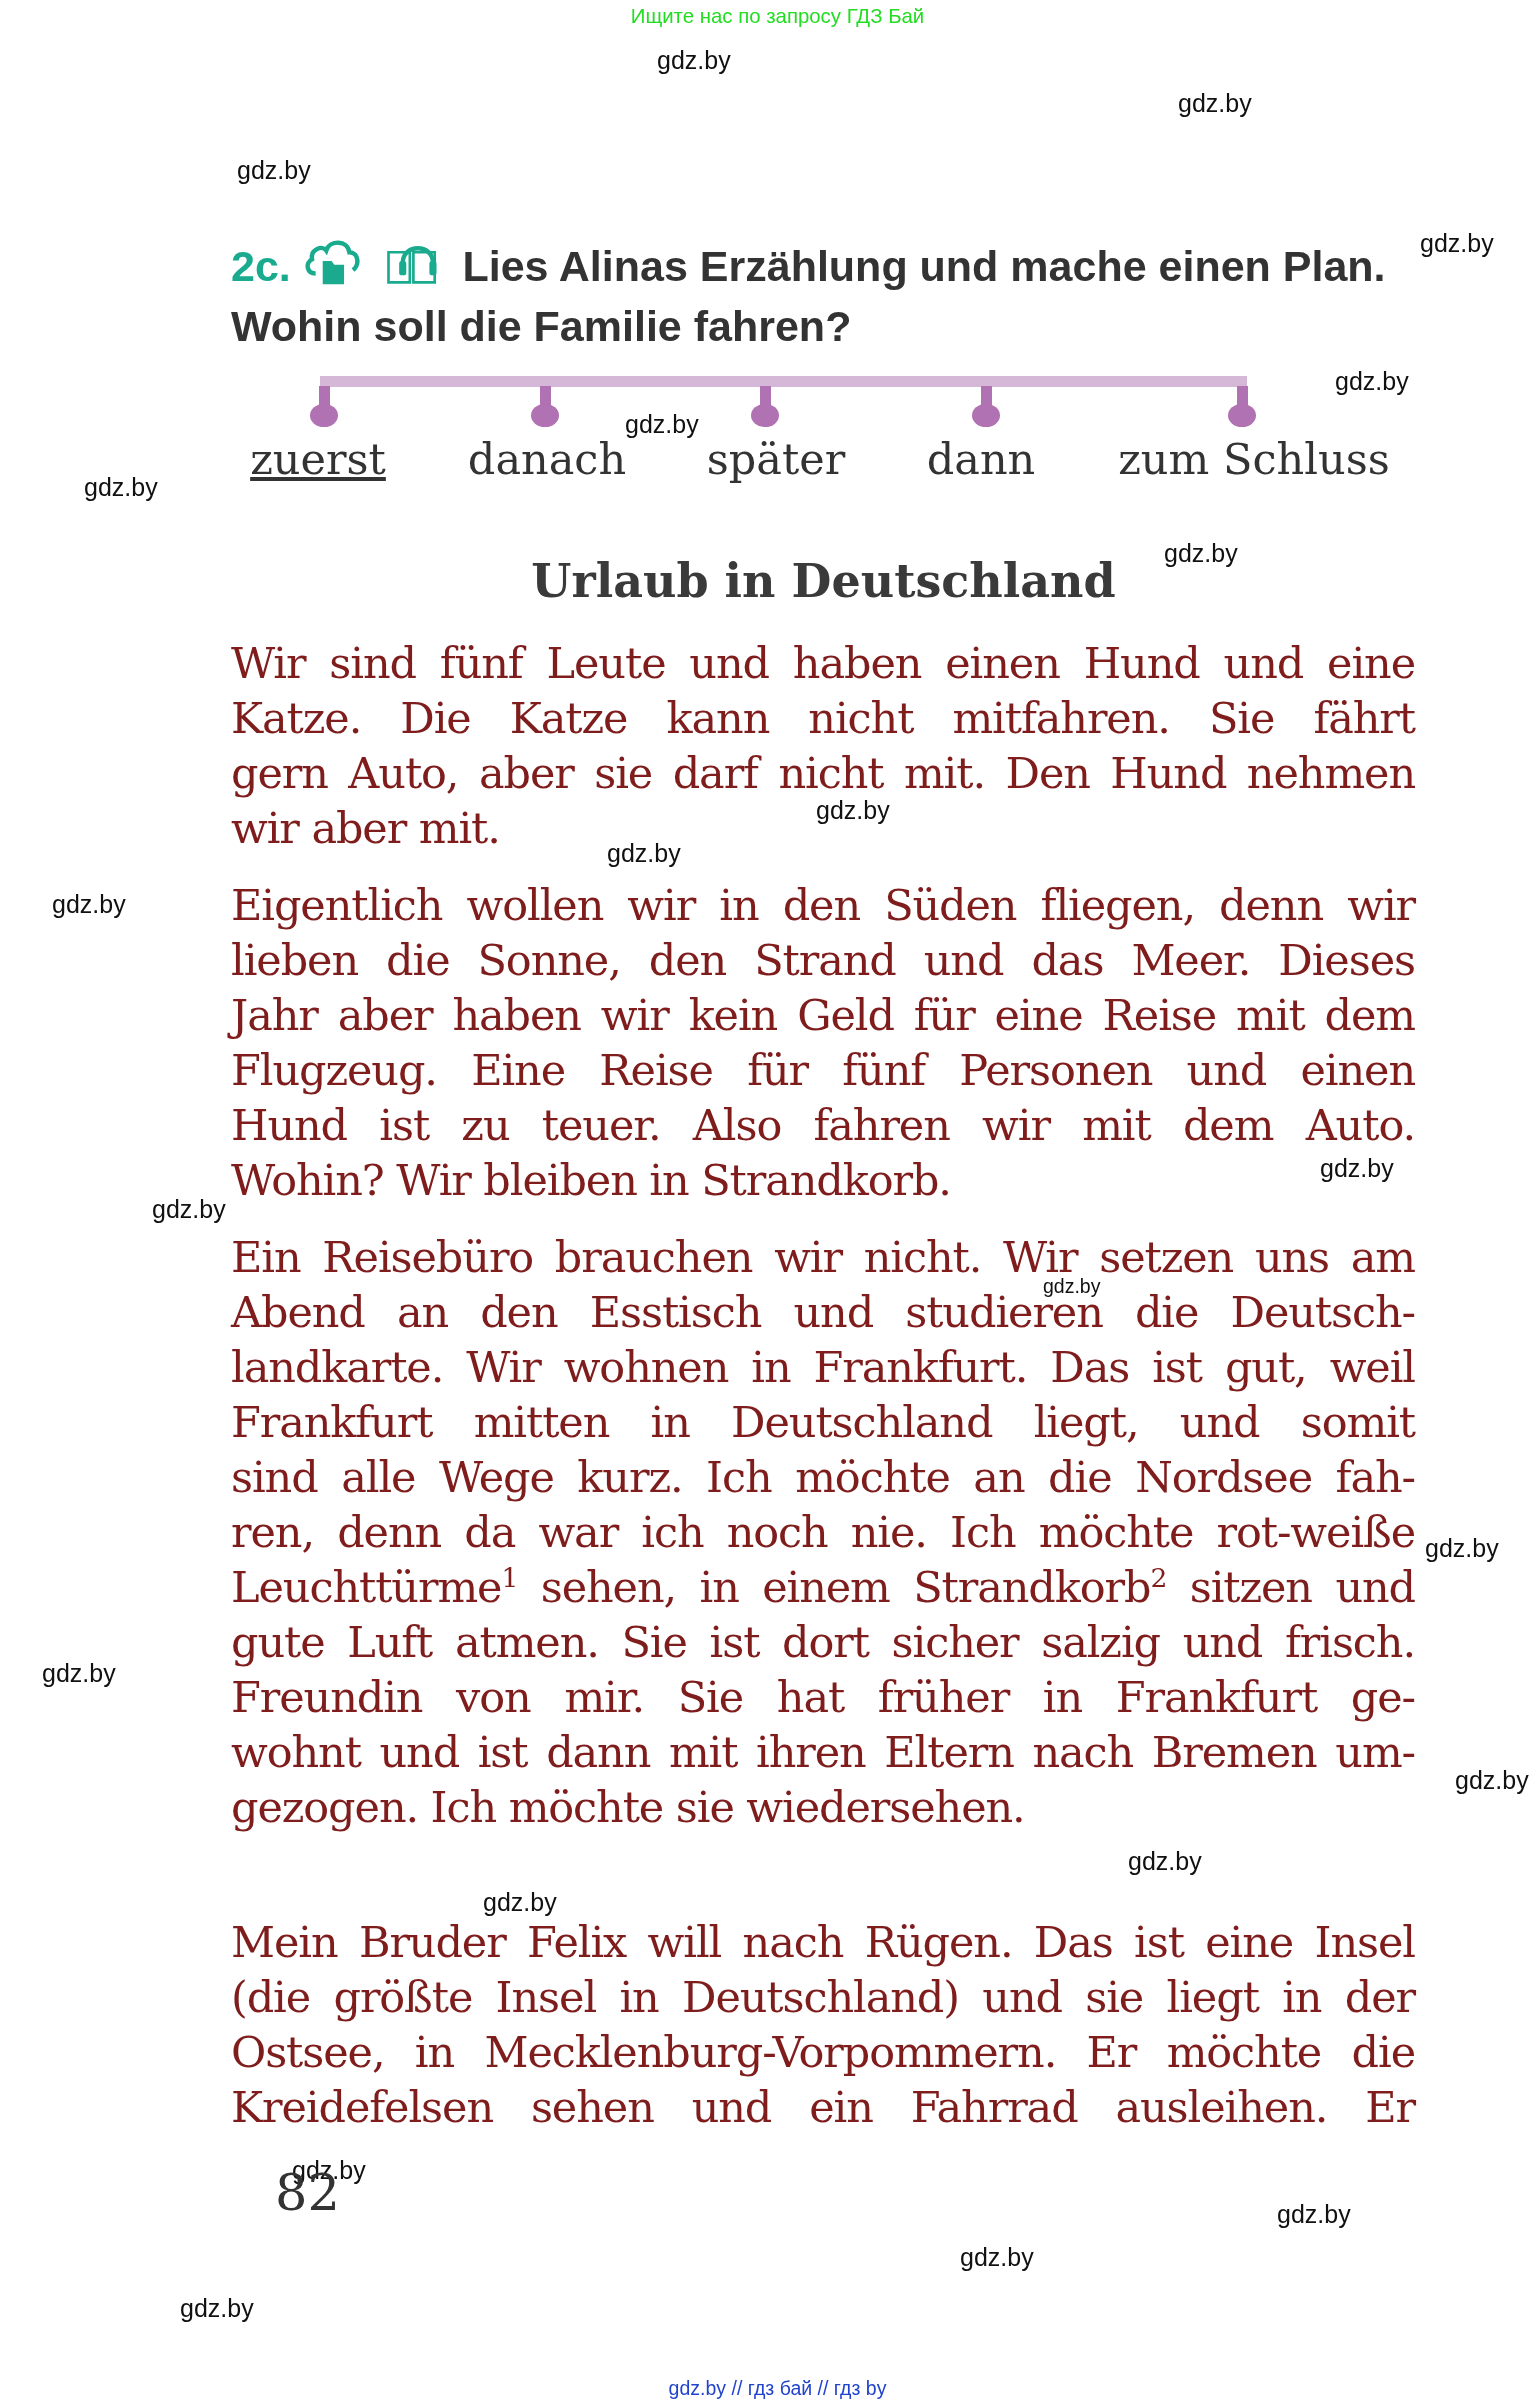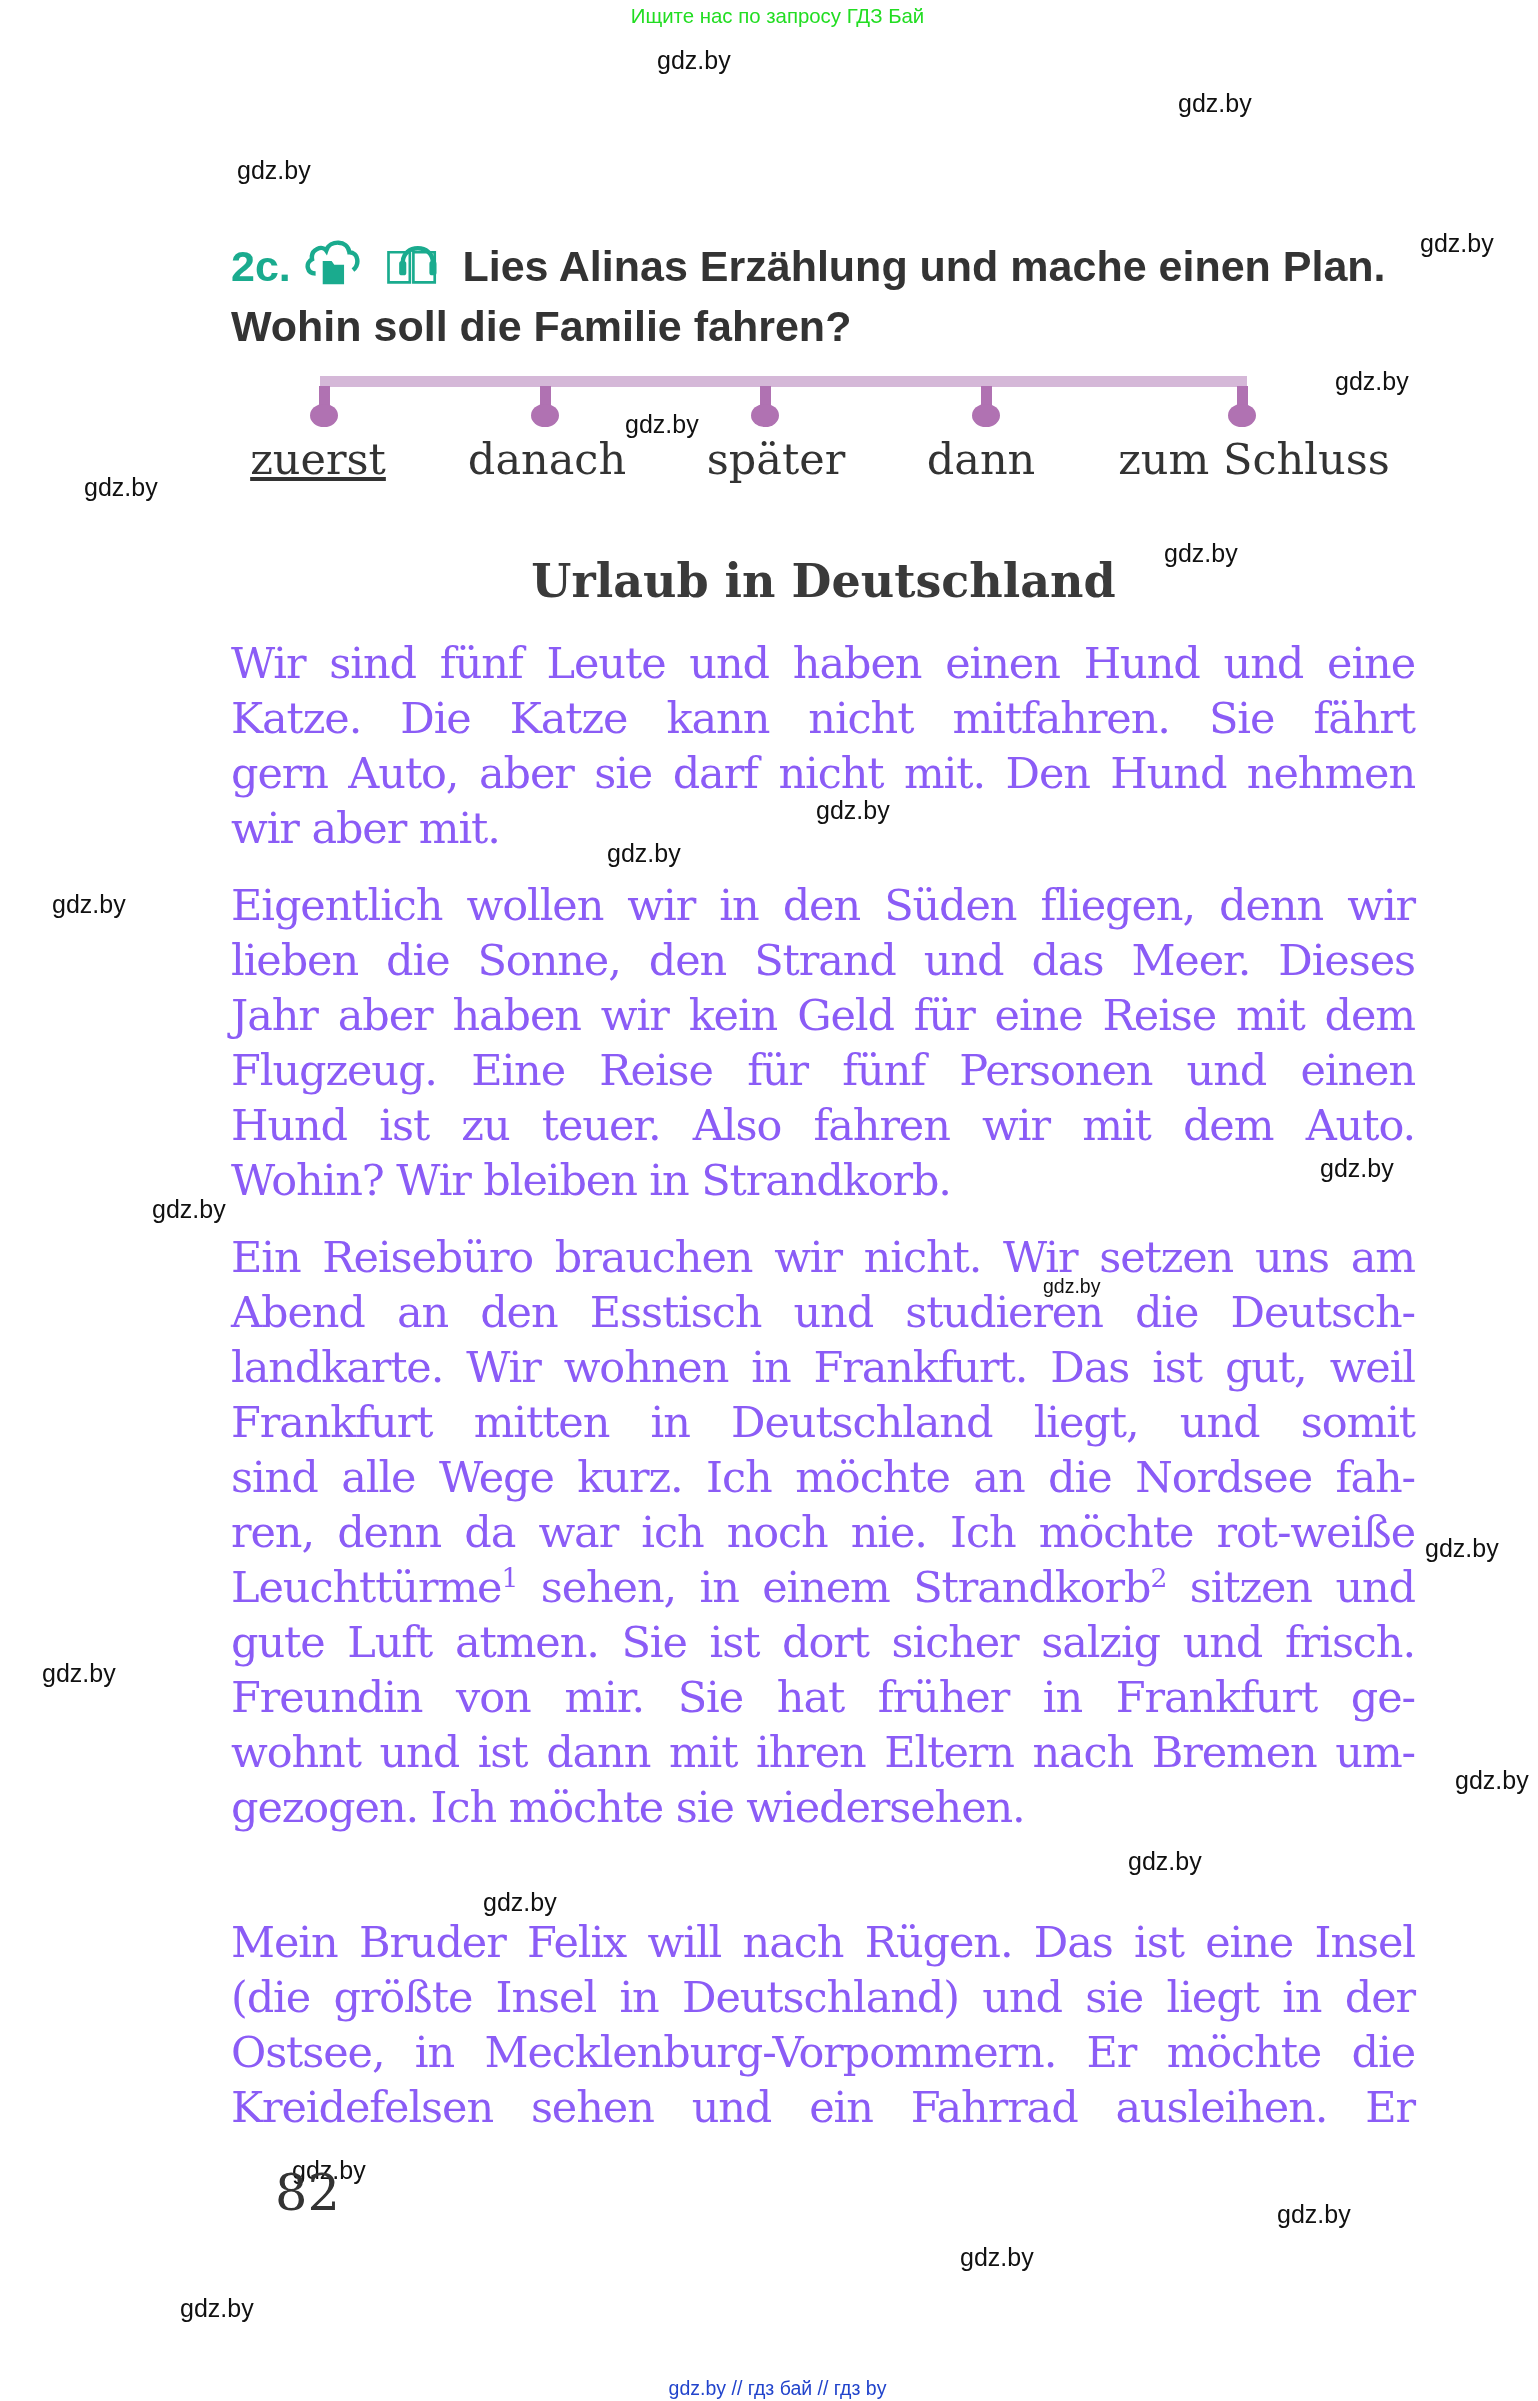--- a/index.html
+++ b/index.html
@@ -9,21 +9,21 @@
   .wm { font-family:Liberation Sans, sans-serif; font-size:25px; color:#111; white-space:nowrap; }
   .wm.small { font-size:19.5px; }
   .heading { left:223px; top:238px; width:1241px; font-family:"Liberation Sans", sans-serif; font-weight:bold; font-size:43px; color:#333333; line-height:55px; }
   .heading .num { color:#1aab8e; }
   .icon-box { display:inline-block; vertical-align:-5.3px; margin-right:8.9px; }
   .timeline-bar { left:320px; top:376px; width:919px; height:10.6px; background:#d5b8d8; }
   .tl-stem { width:2.7px; background:#b072b2; top:386px; height:21px; }
   .tl-dot { width:19.5px; height:23px; border-radius:50%; background:#b072b2; top:404px; }
   .tl-label { top:434px; font-family:"DejaVu Serif", serif; font-size:43px; color:#333; white-space:nowrap; transform:translateX(-50%); }
   .story-title { left:0; width:1631px; top:554px; text-align:center; font-family:"DejaVu Serif", serif; font-weight:bold; font-size:46px; color:#3a3a3a; }
-  .para { left:223px; width:1184px; font-family:"DejaVu Serif", serif; font-size:43px; line-height:55px; color:#8b5cf6; text-align:justify; letter-spacing:-1.1px; }
+  .para { left:223px; width:1184px; font-family:"DejaVu Serif", serif; font-size:43px; line-height:55px; color:#7f1d1d; text-align:justify; letter-spacing:-1.1px; }
   .line { display:block; text-align:justify; text-align-last:justify; height:55px; white-space:nowrap; }
   .line.last { text-align-last:left; }
   sup { font-size:26.6px; line-height:0; }
   .page-num { left:223px; top:2163px; font-family:"DejaVu Serif", serif; font-size:51px; color:#333;margin-left:44px; }
   .footer { left:0; width:1539px; top:2377px; text-align:center; color:#2244cc; font-family:"Liberation Sans", sans-serif; font-size:19.5px; }
 </style>
 </head>
 <body>
 
 <div class="abs top-banner">Ищите нас по запросу ГДЗ Бай</div>

